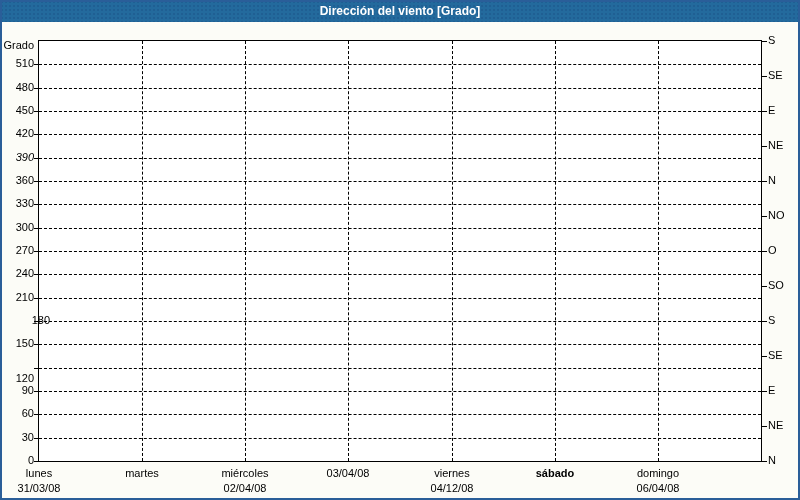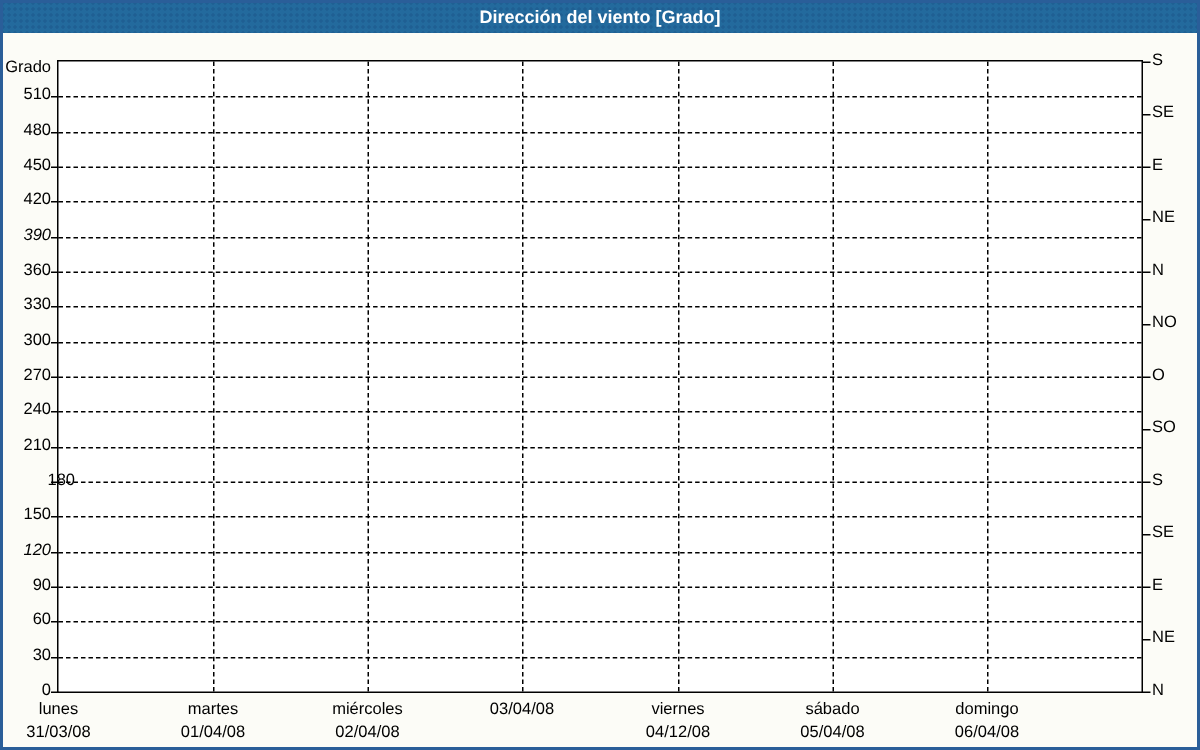--- a/index.html
+++ b/index.html
@@ -141,21 +141,21 @@
   <div id="axis-layer">
       <div class="tick" style="left: 34px; top: 461px;"></div>
       <div class="y-tick-label" style="top: 454px;">0</div>
       <div class="tick" style="left: 34px; top: 438px;"></div>
       <div class="y-tick-label" style="top: 431px;">30</div>
       <div class="tick" style="left: 34px; top: 414px;"></div>
       <div class="y-tick-label" style="top: 407px;">60</div>
       <div class="tick" style="left: 34px; top: 391px;"></div>
       <div class="y-tick-label" style="top: 384px;">90</div>
       <div class="tick" style="left: 34px; top: 368px;"></div>
-      <div class="y-tick-label" style="top: 361px; font-style: italic;">120</div>
+      <div class="y-tick-label" style="top: 372px;">120</div>
       <div class="tick" style="left: 34px; top: 344px;"></div>
       <div class="y-tick-label" style="top: 337px;">150</div>
       <div class="tick" style="left: 34px; top: 321px;"></div>
       <div class="y-tick-label" style="top: 314px; margin-left: 16px;">180</div>
       <div class="tick" style="left: 34px; top: 298px;"></div>
       <div class="y-tick-label" style="top: 291px;">210</div>
       <div class="tick" style="left: 34px; top: 274px;"></div>
       <div class="y-tick-label" style="top: 267px;">240</div>
       <div class="tick" style="left: 34px; top: 251px;"></div>
       <div class="y-tick-label" style="top: 244px;">270</div>
@@ -201,36 +201,34 @@
       <div class="tick" style="left: 762px; top: 76px;"></div>
       <div class="right-axis-label" style="top: 69px;">SE</div>
       <div class="tick" style="left: 762px; top: 41px;"></div>
       <div class="right-axis-label" style="top: 34px;">S</div>
       <div class="x-day-label" style="left: -21px;">
         <span>lunes</span>
         <span>31/03/08</span>
       </div>
       <div class="x-day-label" style="left: 82px;">
         <span>martes</span>
-        <span>01/04/08</span>
       </div>
       <div class="x-day-label" style="left: 185px;">
         <span>miércoles</span>
         <span>02/04/08</span>
       </div>
       <div class="x-day-label" style="left: 288px;">
         <span>03/04/08</span>
       </div>
       <div class="x-day-label" style="left: 392px;">
         <span>viernes</span>
         <span>04/12/08</span>
       </div>
-      <div class="x-day-label" style="left: 495px;">
+      <div class="x-day-label" style="left: 495px; font-weight: bold;">
         <span>sábado</span>
-        <span>05/04/08</span>
       </div>
       <div class="x-day-label" style="left: 598px;">
         <span>domingo</span>
         <span>06/04/08</span>
       </div>
     </div>
   <div class="window-border"></div>
 </div>
 
 </body></html>

